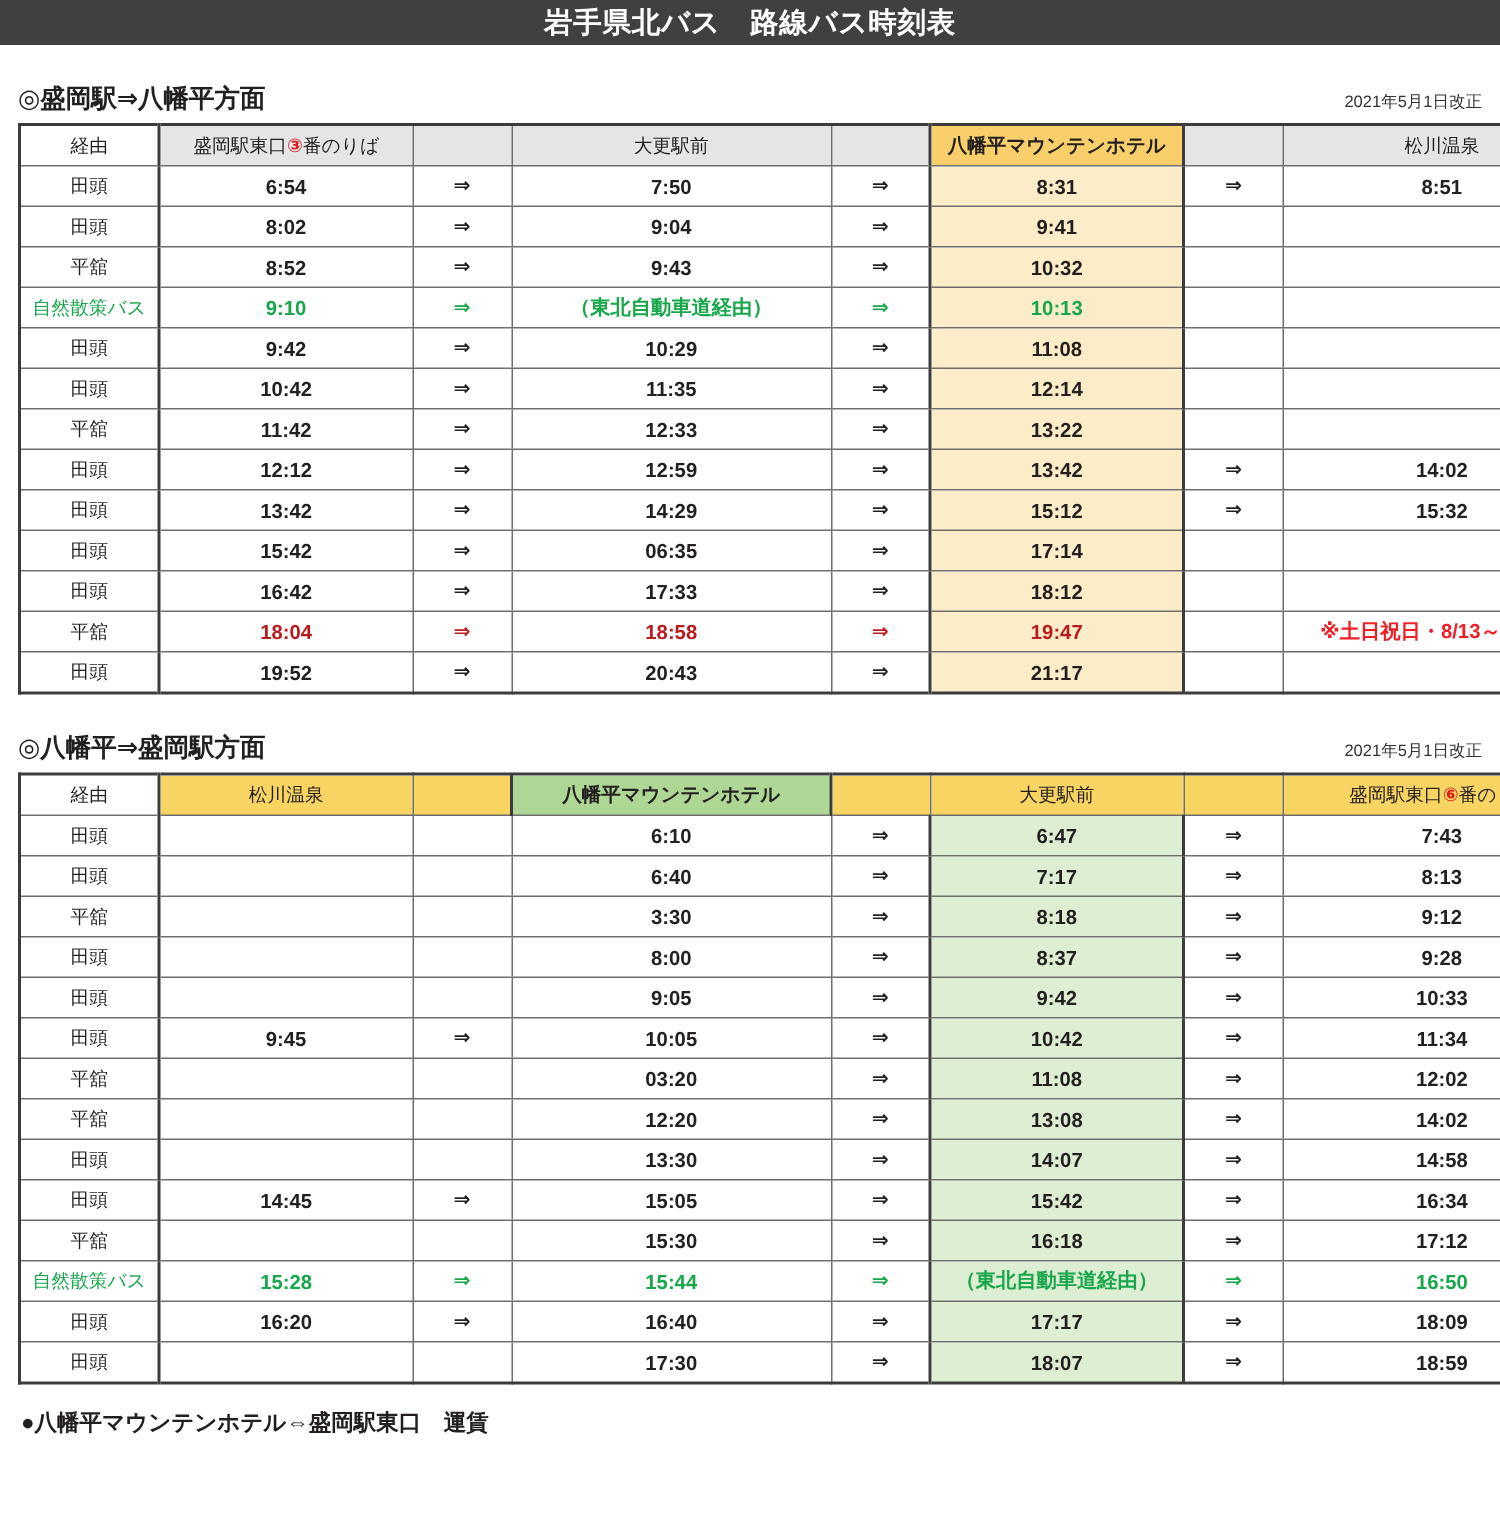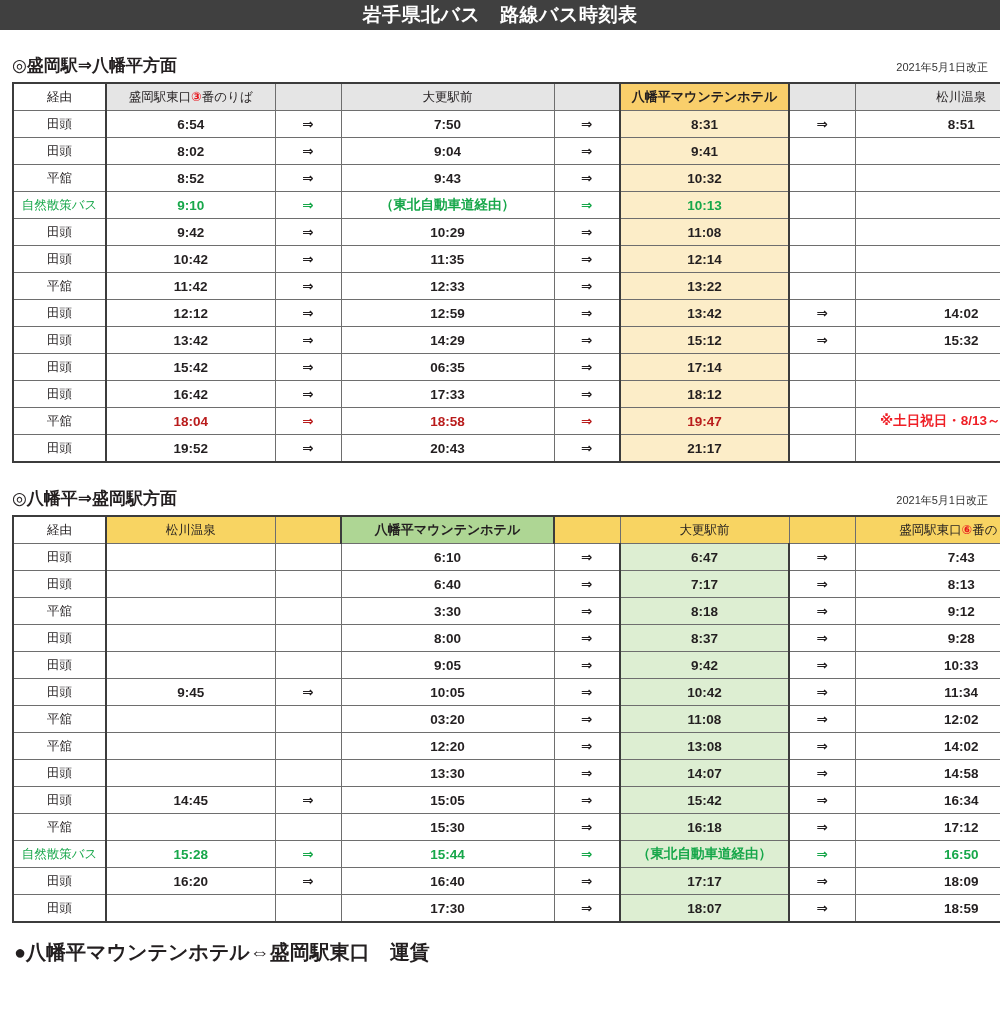--- a/index.html
+++ b/index.html
@@ -67,21 +67,21 @@
   .h-green2{background:#aed694;border-left:2px solid #3c3c3c !important;border-right:2px solid #3c3c3c !important;font-weight:bold !important;font-size:13px !important;}
   .cell-green{background:#ddeed2;border-left:2px solid #3c3c3c !important;border-right:2px solid #3c3c3c !important;}
 
   .green-txt{color:#17a74a;}
   .green-txt-sm{color:#17a74a;font-size:10.5px;font-weight:normal;}
   .red-txt{color:#b91c1c;}
   .note-red{color:#ef1f26;font-size:10px;font-weight:bold;}
   .circ{color:#e8161d;font-weight:bold;}
 
   .fares{margin:16px 0 0 14px;font-size:15px;}
-  .fare-title{font-weight:bold;margin-bottom:7px;font-size:20px;}
+  .fare-title{font-weight:bold;margin-bottom:7px;font-size:15px;}
   .fare-row{display:flex;align-items:center;margin-bottom:4px;}
   .fare-label{width:130px;color:#3b3b3b;font-size:14px;}
   .fare-label.bold2{font-weight:bold;line-height:1.25;font-size:13.5px;color:#231f20;text-align:center;}
   .fare-val{color:#3b3b3b;font-size:14.5px;}
 </style>
 </head>
 <body>
 
 <div class="title-bar">
   <span>岩手県北バス　路線バス時刻表</span>

